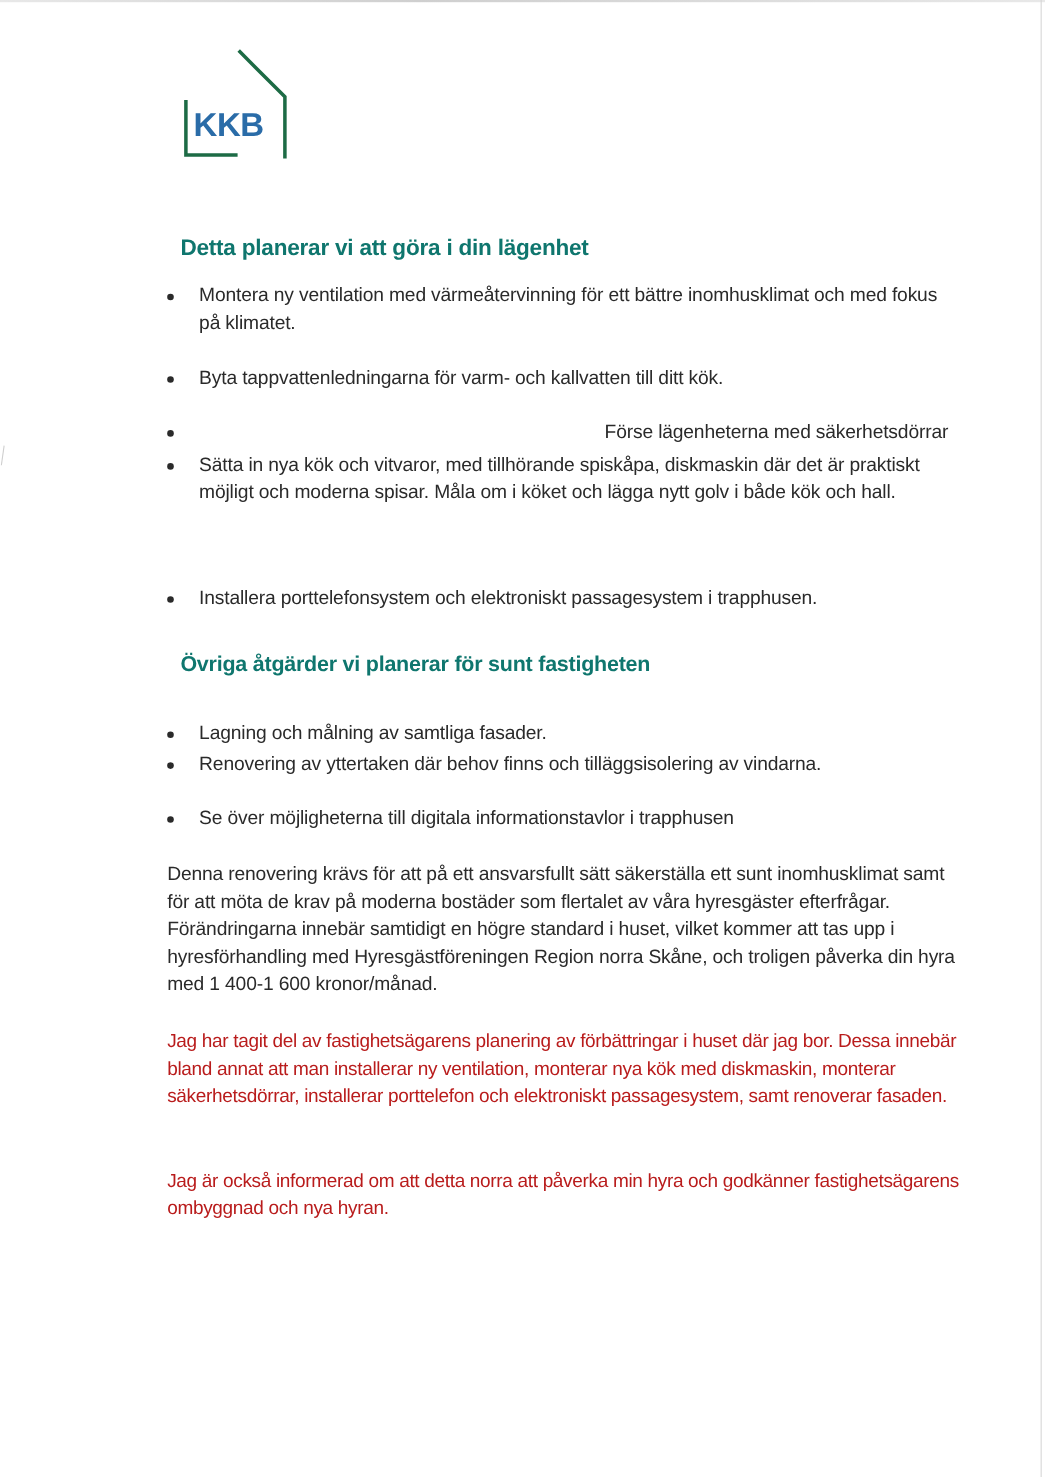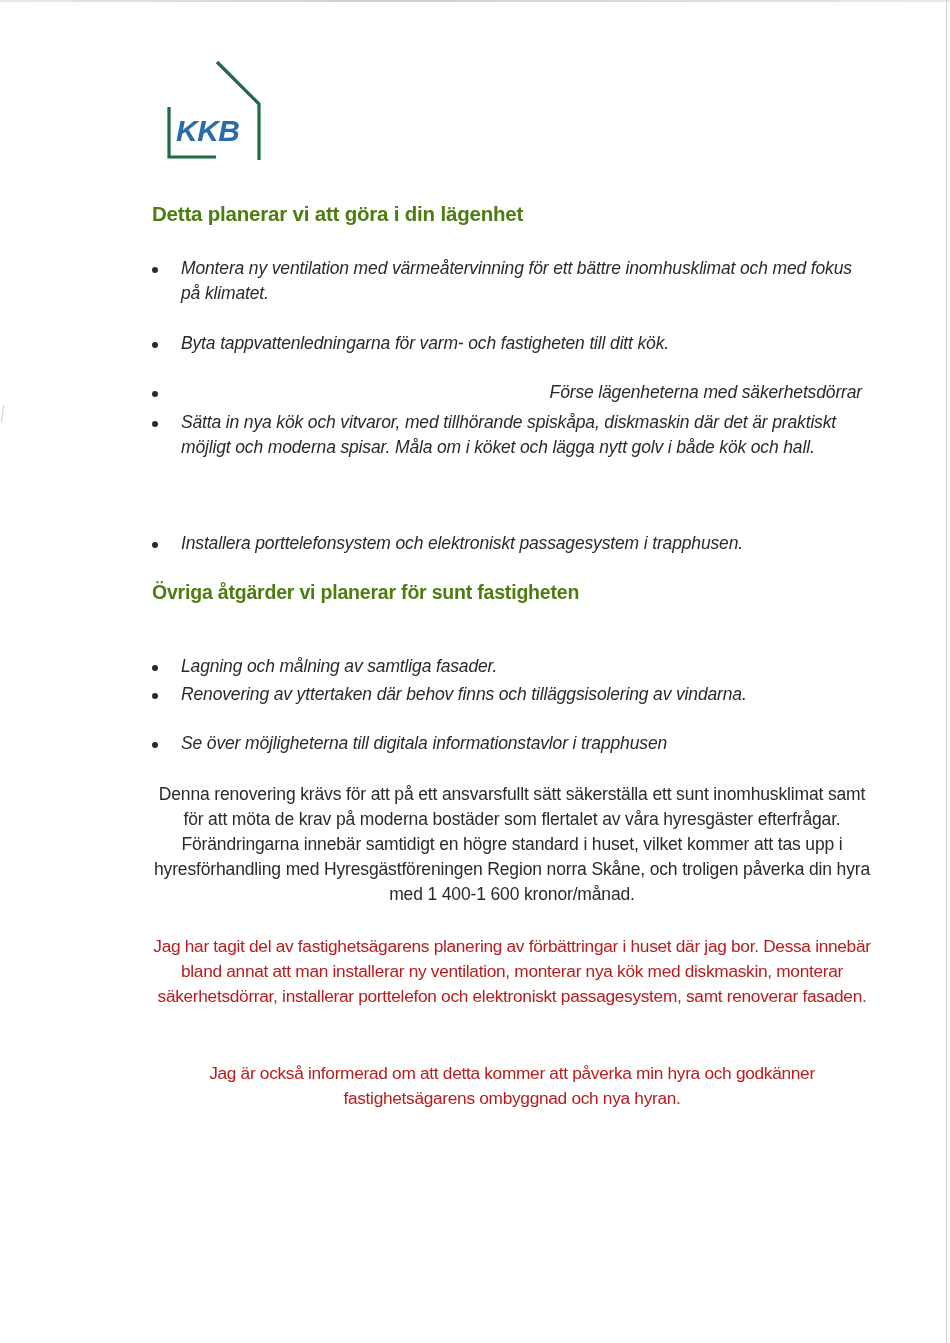--- a/index.html
+++ b/index.html
@@ -13,52 +13,52 @@
     }
     .page-edge-top {
       position: absolute; left: 0; top: 0; width: 950px; height: 2px;
       background: linear-gradient(to right, #e8e8e8, #cfcfcf 40%, #e8e8e8);
     }
     .page-edge-right {
       position: absolute; right: 3px; top: 0; width: 1px; height: 1343px;
       background: #d6d6d6;
     }
     .logo {
-      position: absolute; left: 164px; top: 60px; width: 100px; height: 104px; font-style: italic;
+      position: absolute; left: 164px; top: 44px; width: 100px; height: 104px;
     }
     .logo svg { width: 100px; height: 104px; display: block; }
     .logo-text {
       position: absolute; left: 12px; top: 54px;
       font-family: "Liberation Sans", sans-serif;
       font-weight: bold; font-size: 30px; letter-spacing: -0.5px;
       color: #2a6ca8;
     }
     h2 {
-      position: absolute; margin: 0;
+      position: absolute; margin: 12px;
       font-family: "Liberation Sans", sans-serif;
       font-weight: bold; font-size: 20.5px;
-      color: #4d7c0f;
+      color: #0f766e;
       letter-spacing: -0.2px;
     }
     .bullet-item {
       position: absolute; left: 152px; width: 710px;
       font-size: 17.5px; line-height: 25px; color: #2a2a2a;
       letter-spacing: -0.15px;
     }
     .bullet-dot {
       position: absolute; left: 0; top: 11px;
       width: 6px; height: 6px; border-radius: 50%; background: #2a2a2a;
     }
     .bullet-text {
-      display: block; margin-left: 29px; font-style: italic;
+      display: block; margin-left: 29px;
     }
     .para {
       position: absolute; left: 152px; width: 720px;
       font-size: 17.5px; line-height: 25px; color: #2a2a2a;
-      letter-spacing: -0.15px; margin: 0; text-align: center;
+      letter-spacing: -0.15px; margin: 0;
     }
     .para.bold {
       font-weight: normal; color: #b91c1c; letter-spacing: -0.3px;
       font-size: 17.3px;
     }
     .scan-mark {
       position: absolute; left: 2px; top: 405px; width: 1px; height: 18px;
       background: #cfcfcf; transform: rotate(8deg);
     }
   </style>
@@ -78,21 +78,21 @@
 </div>
 
 <h2 style="left:152px; top:202px;">Detta planerar vi att göra i din lägenhet</h2>
 
 <div class="bullet-item" style="top:256px;">
   <span class="bullet-dot"></span>
   <span class="bullet-text">Montera ny ventilation med värmeåtervinning för ett bättre inomhusklimat och med fokus på klimatet.</span>
 </div>
 <div class="bullet-item" style="top:331px;">
   <span class="bullet-dot"></span>
-  <span class="bullet-text">Byta tappvattenledningarna för varm- och fastigheten till ditt kök.</span>
+  <span class="bullet-text">Byta tappvattenledningarna för varm- och kallvatten till ditt kök.</span>
 </div>
 <div class="bullet-item" style="top:380px;text-align:right;">
   <span class="bullet-dot"></span>
   <span class="bullet-text">Förse lägenheterna med säkerhetsdörrar</span>
 </div>
 <div class="bullet-item" style="top:410px;">
   <span class="bullet-dot"></span>
   <span class="bullet-text">Sätta in nya kök och vitvaror, med tillhörande spiskåpa, diskmaskin där det är praktiskt möjligt och moderna spisar. Måla om i köket och lägga nytt golv i både kök och hall.</span>
 </div>
 <div class="bullet-item" style="top:531px;">
@@ -112,13 +112,13 @@
 </div>
 <div class="bullet-item" style="top:731px;">
   <span class="bullet-dot"></span>
   <span class="bullet-text">Se över möjligheterna till digitala informationstavlor i trapphusen</span>
 </div>
 
 <p class="para" style="top:782px;">Denna renovering krävs för att på ett ansvarsfullt sätt säkerställa ett sunt inomhusklimat samt för att möta de krav på moderna bostäder som flertalet av våra hyresgäster efterfrågar. Förändringarna innebär samtidigt en högre standard i huset, vilket kommer att tas upp i hyresförhandling med Hyresgästföreningen Region norra Skåne, och troligen påverka din hyra med 1 400-1 600 kronor/månad.</p>
 
 <p class="para bold" style="top:934px;">Jag har tagit del av fastighetsägarens planering av förbättringar i huset där jag bor. Dessa innebär bland annat att man installerar ny ventilation, monterar nya kök med diskmaskin, monterar säkerhetsdörrar, installerar porttelefon och elektroniskt passagesystem, samt renoverar fasaden.</p>
 
-<p class="para bold" style="top:1061px;">Jag är också informerad om att detta kommer att påverka min hyra och godkänner fastighetsägarens ombyggnad och nya hyran.</p>
+<p class="para bold" style="top:1061px;">Jag är också informerad om att detta norra att påverka min hyra och godkänner fastighetsägarens ombyggnad och nya hyran.</p>
 
 </body></html>

